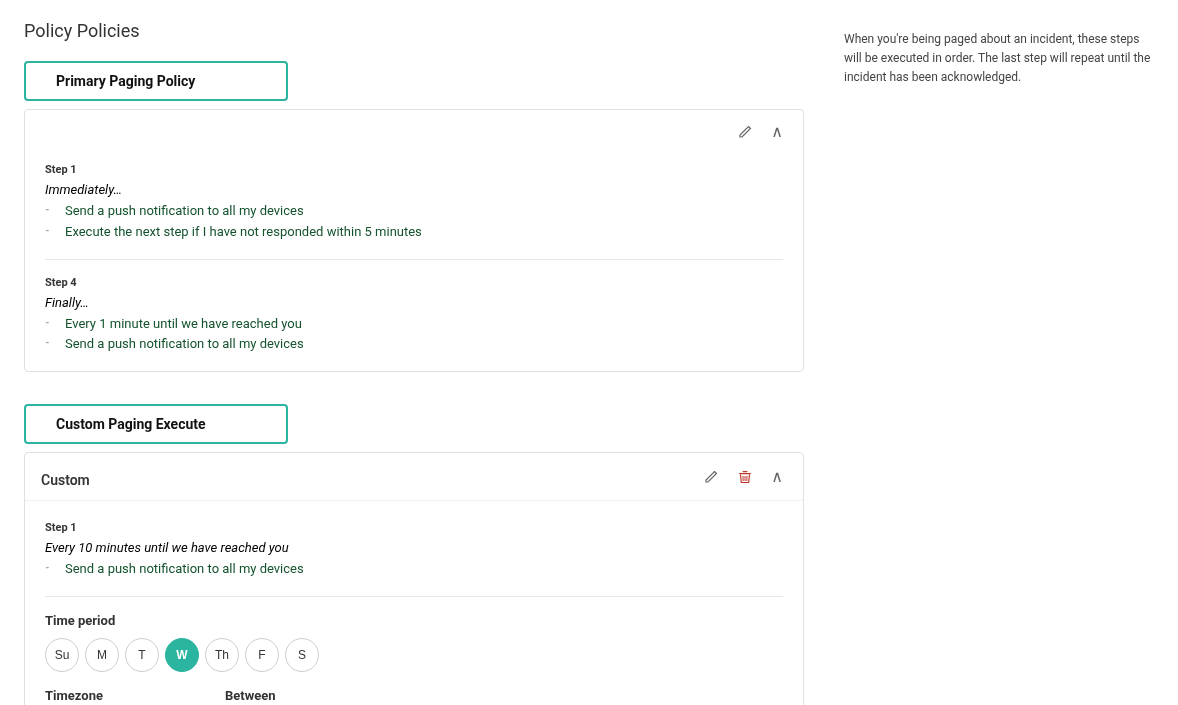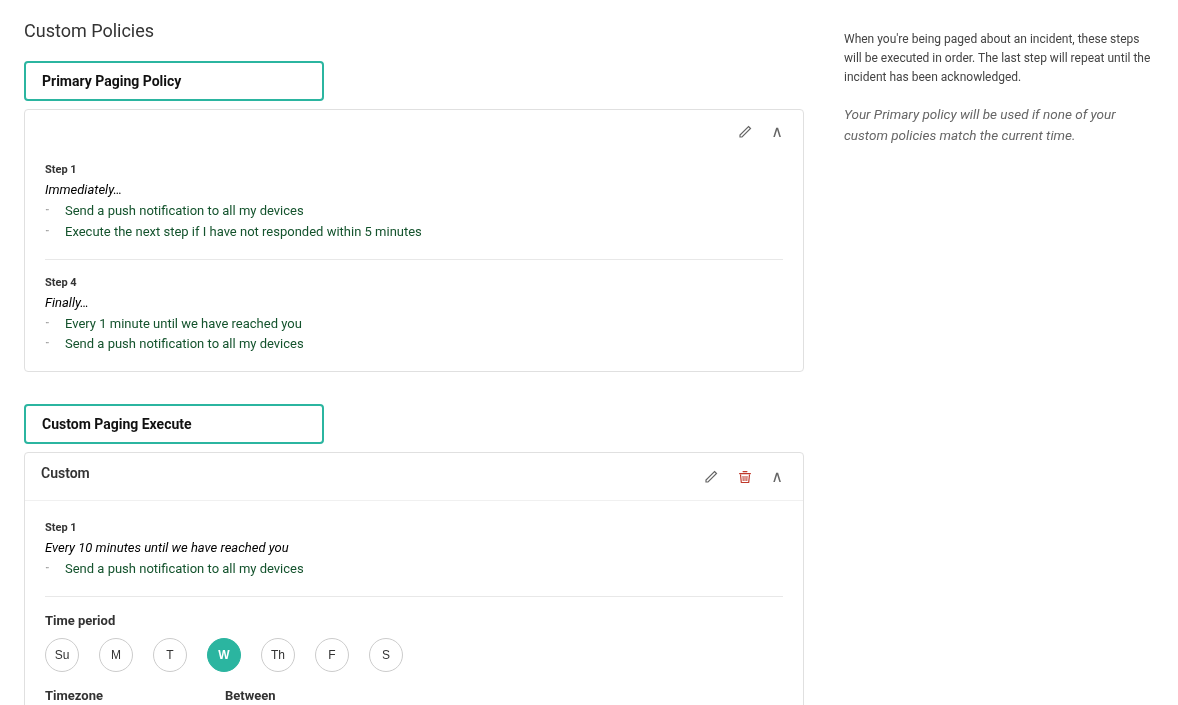--- a/index.html
+++ b/index.html
@@ -26,39 +26,39 @@
     }
     .page-title {
       font-size: 18px;
       font-weight: 400;
       color: #333;
       margin-bottom: 20px;
     }
     .section-header-box {
       border: 2px solid #2bb5a0;
       border-radius: 4px;
-      padding: 10px 16px;
+      padding: 10px 30px;
       display: inline-block;
       margin-bottom: 0;
-      width: 300px;
+      width: 264px;
     }
     .section-header-box span {
       font-weight: 700;
       font-size: 14px;
       color: #111;
     }
     .policy-card {
       border: 1px solid #e0e0e0;
       border-radius: 4px;
       margin-top: 8px;
       background: #fff;
     }
     .policy-card-header {
       display: flex;
-      align-items: flex-start;
+      align-items: flex-end;
       justify-content: space-between;
       padding: 12px 16px;
       border-bottom: 1px solid #f0f0f0;
     }
     .policy-card-header-title {
       font-weight: 600;
       font-size: 14px;
     }
     .policy-card-actions {
       display: flex;
@@ -121,21 +121,21 @@
       margin-top: 16px;
       padding-top: 16px;
     }
     .time-period-label {
       font-weight: 700;
       font-size: 13px;
       margin-bottom: 10px;
     }
     .day-buttons {
       display: flex;
-      gap: 20px;
+      gap: 6px;
       margin-bottom: 16px;
     }
     .day-btn {
       width: 34px;
       height: 34px;
       border-radius: 50%;
       border: 1px solid #ccc;
       background: #fff;
       color: #333;
       font-size: 12px;
@@ -183,21 +183,21 @@
     .edit-icon-svg {
       width: 16px;
       height: 16px;
     }
   </style>
 </head>
 <body>
 
 <div class="page-container">
   <div class="main-content">
-    <h1 class="page-title">Custom Policies</h1>
+    <h1 class="page-title">Policy Policies</h1>
 
     <div>
       <div class="section-header-box">
         <span>Primary Paging Policy</span>
       </div>
 
       <div class="policy-card">
         <div class="policy-card-actions" style="justify-content: flex-end; padding: 10px 16px 0 16px;">
           <button class="icon-btn" title="Edit">
             <svg class="edit-icon-svg" viewBox="0 0 16 16" fill="none" xmlns="http://www.w3.org/2000/svg">
@@ -291,15 +291,14 @@
               </div>
             </div>
           </div>
         </div>
       </div>
     </div>
   </div>
 
   <div class="sidebar-info">
     <p class="sidebar-text">When you're being paged about an incident, these steps will be executed in order. The last step will repeat until the incident has been acknowledged.</p>
-    <p class="sidebar-italic">Your Primary policy will be used if none of your custom policies match the current time.</p>
   </div>
 </div>
 
 </body></html>

